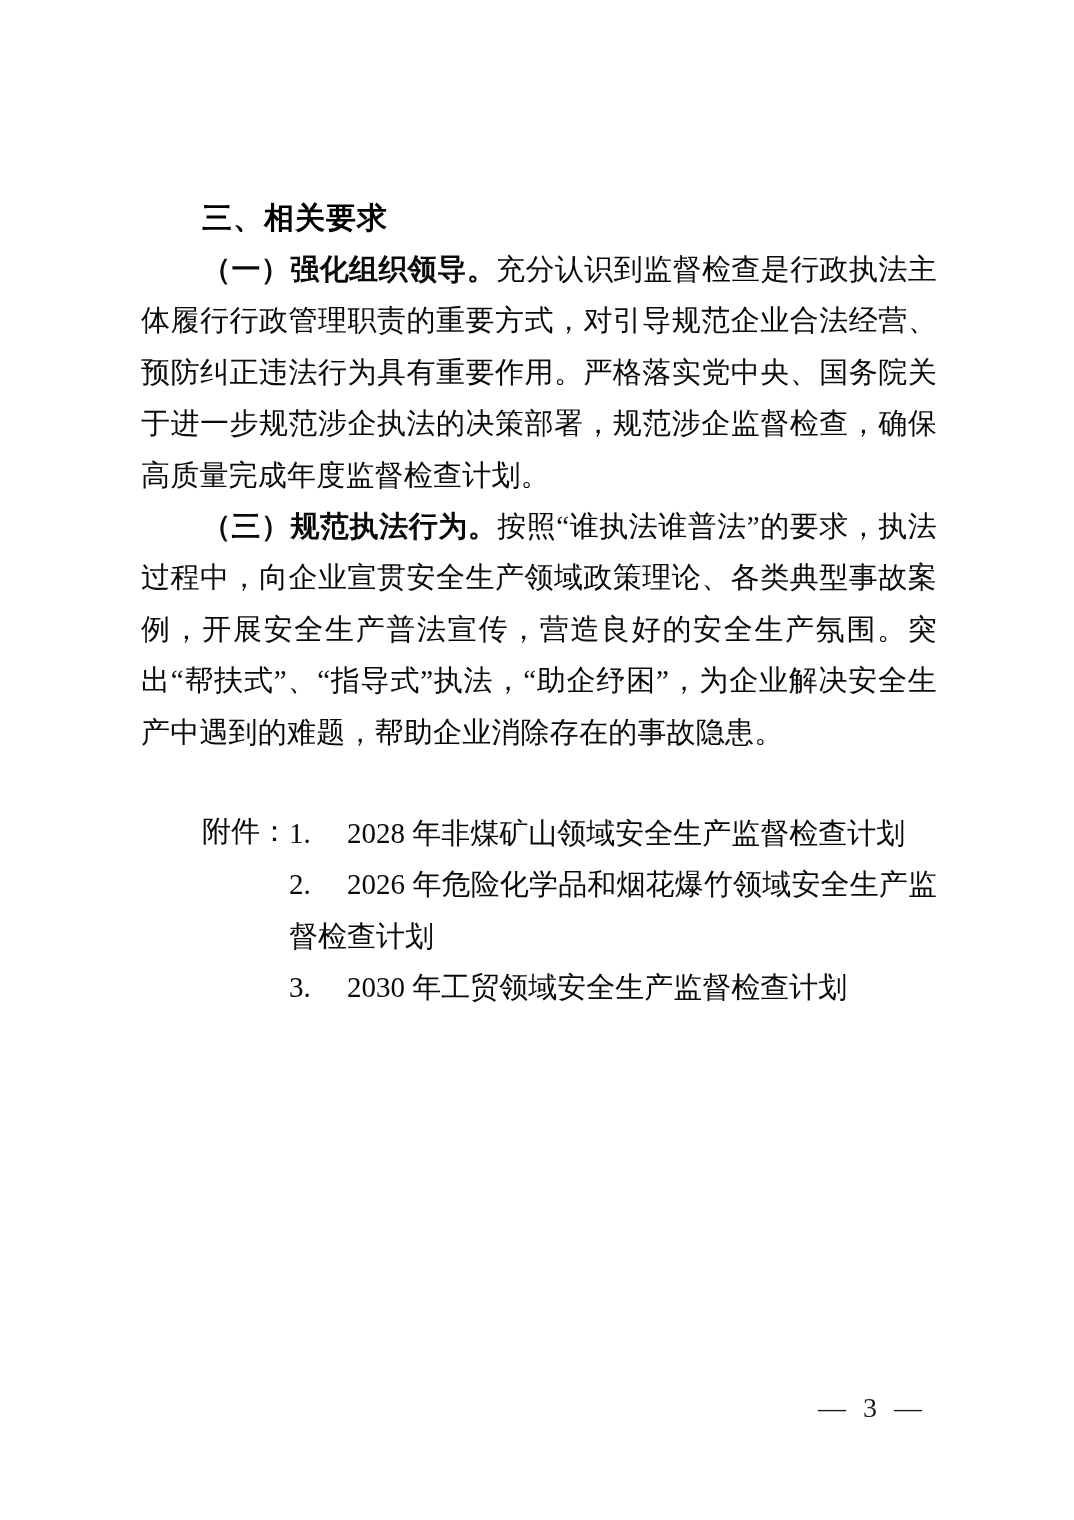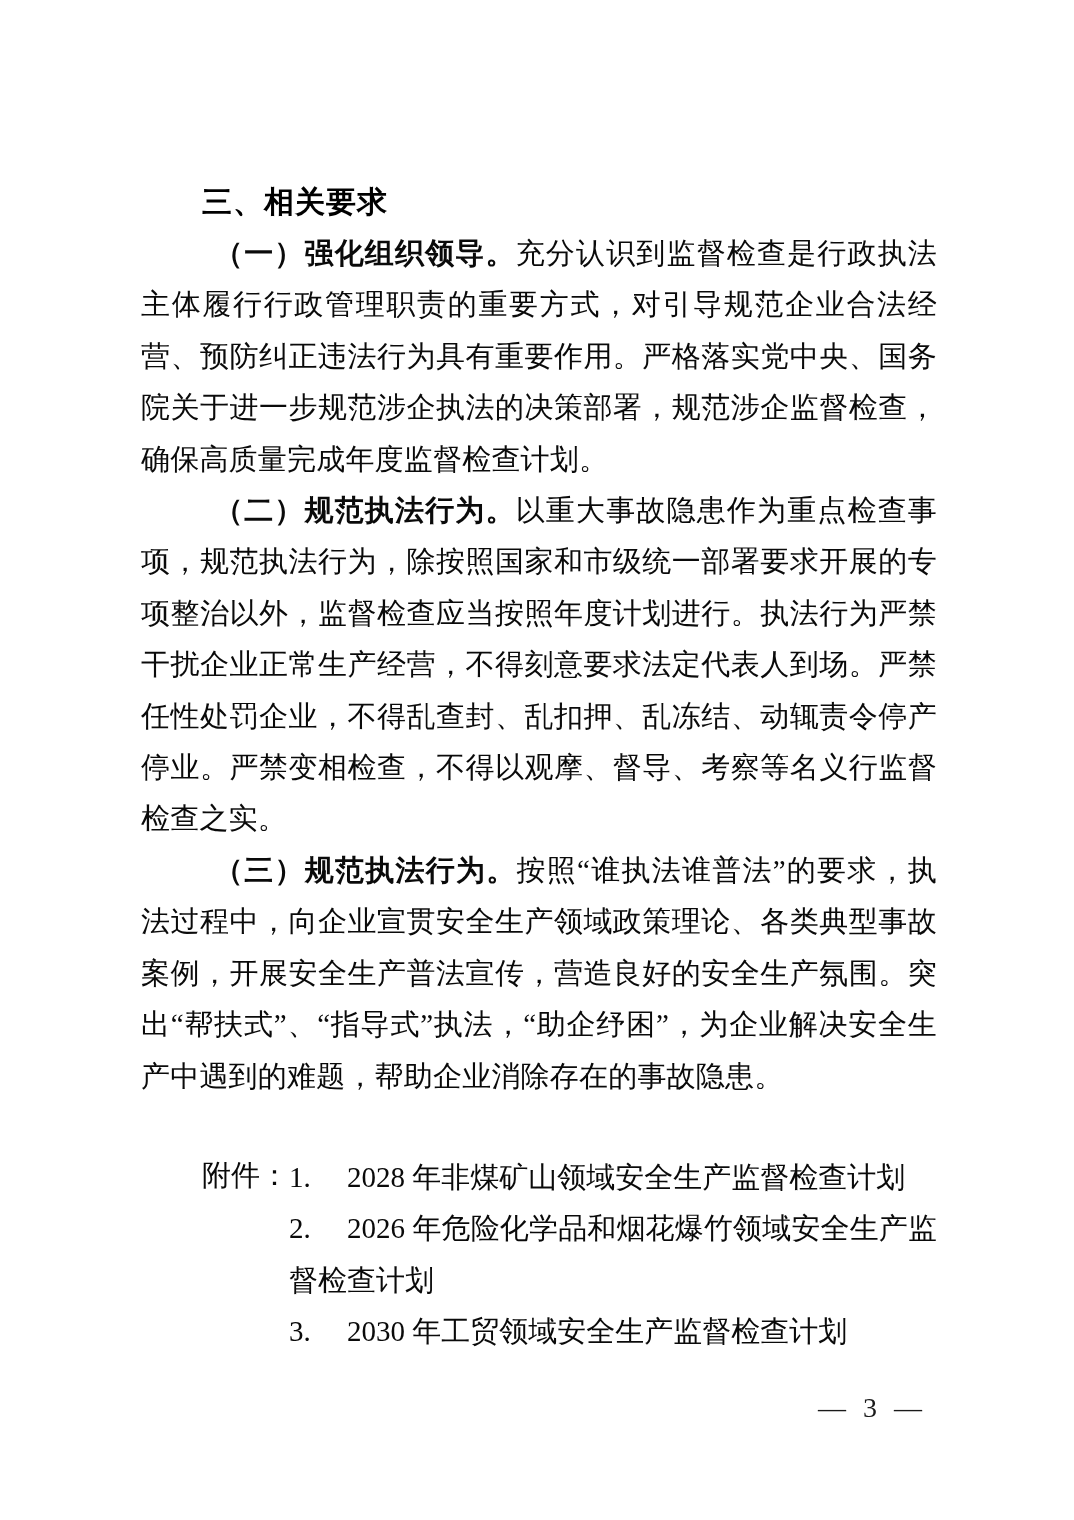--- a/index.html
+++ b/index.html
@@ -10,42 +10,41 @@
     height: 1520px;
     margin: 0 auto;
     background: #ffffff;
     color: #0a0a0a;
     font-family: "Liberation Serif", "DejaVu Serif", serif;
     overflow: hidden;
   }
   .content {
     position: absolute;
     left: 141px;
-    top: 176px;
+    top: 192px;
     width: 796px;
   }
   .heading {
     font-family: "Liberation Sans", "DejaVu Sans", sans-serif;
     font-weight: 700;
     font-size: 30px;
     line-height: 52px;
     padding-left: 61px;
     letter-spacing: 1px;
     color: #000000;
   }
   .para {
     font-size: 29px;
     line-height: 51.4px;
     text-align: justify;
     text-indent: 61px;
     letter-spacing: 0.2px;
   }
   .para .lead {
     font-weight: 700;
-    margin-left: 12px;
   }
   .attachments {
     display: flex;
     margin-top: 50px;
     padding-left: 61px;
     font-size: 29px;
     line-height: 51.4px;
   }
   .att-label { flex: none; white-space: nowrap; font-family: Liberation Mono, monospace; }
   .att-items { flex: 1; }
@@ -67,21 +66,20 @@
 </head>
 <body>
 
 <div class="page">
   <div class="content">
 
     <h1 class="heading">三、相关要求</h1>
 
     <p class="para"><span class="lead">（一）强化组织领导。</span><span>充分认识到监督检查是行政执法主体履行行政管理职责的重要方式，对引导规范企业合法经营、预防纠正违法行为具有重要作用。严格落实党中央、国务院关于进一步规范涉企执法的决策部署，规范涉企监督检查，确保高质量完成年度监督检查计划。</span></p>
 
-    <p class="para"><span class="lead">（二）规范执法行为。</span><span>以重大事故隐患作为重点检查事项，规范执法行为，除按照国家和市级统一部署要求开展的专项整治以外，监督检查应当按照年度计划进行。执法行为严禁干扰企业正常生产经营，不得刻意要求法定代表人到场。严禁任性处罚企业，不得乱查封、乱扣押、乱冻结、动辄责令停产停业。严禁变相检查，不得以观摩、督导、考察等名义行监督检查之实。</span></p>
 
     <p class="para"><span class="lead">（三）规范执法行为。</span><span>按照“谁执法谁普法”的要求，执法过程中，向企业宣贯安全生产领域政策理论、各类典型事故案例，开展安全生产普法宣传，营造良好的安全生产氛围。突出“帮扶式”、“指导式”执法，“助企纾困”，为企业解决安全生产中遇到的难题，帮助企业消除存在的事故隐患。</span></p>
 
     <div class="attachments">
       <span class="att-label">附件：</span>
       <div class="att-items">
         <div class="att-item"><span class="att-num">1.</span><span>2028 年非煤矿山领域安全生产监督检查计划</span></div>
         <div class="att-item"><span class="att-num">2.</span><span>2026 年危险化学品和烟花爆竹领域安全生产监督检查计划</span></div>
         <div class="att-item"><span class="att-num">3.</span><span>2030 年工贸领域安全生产监督检查计划</span></div>
       </div>

